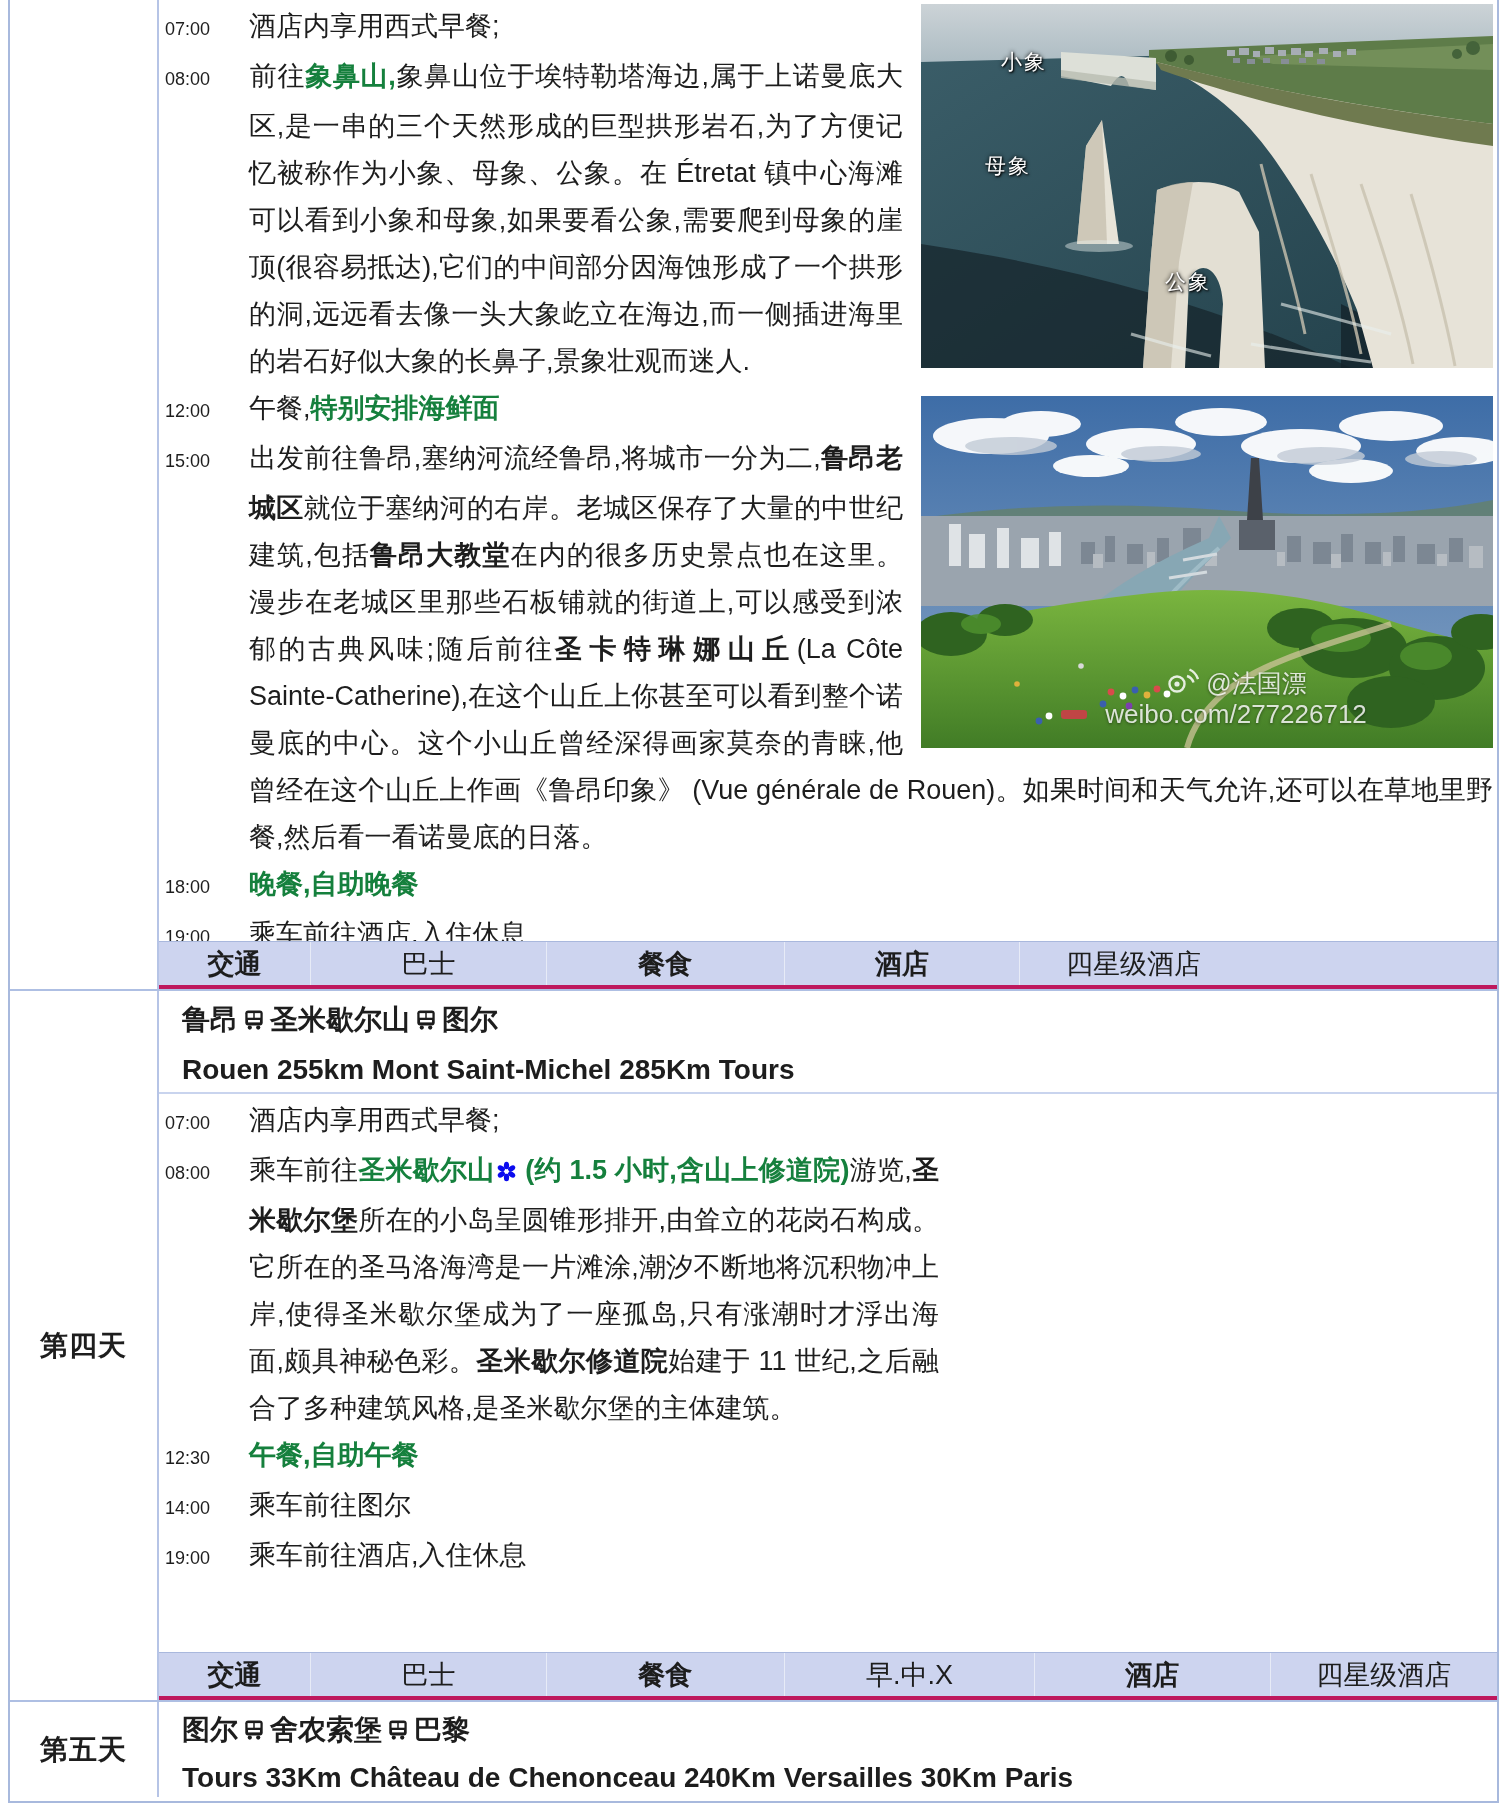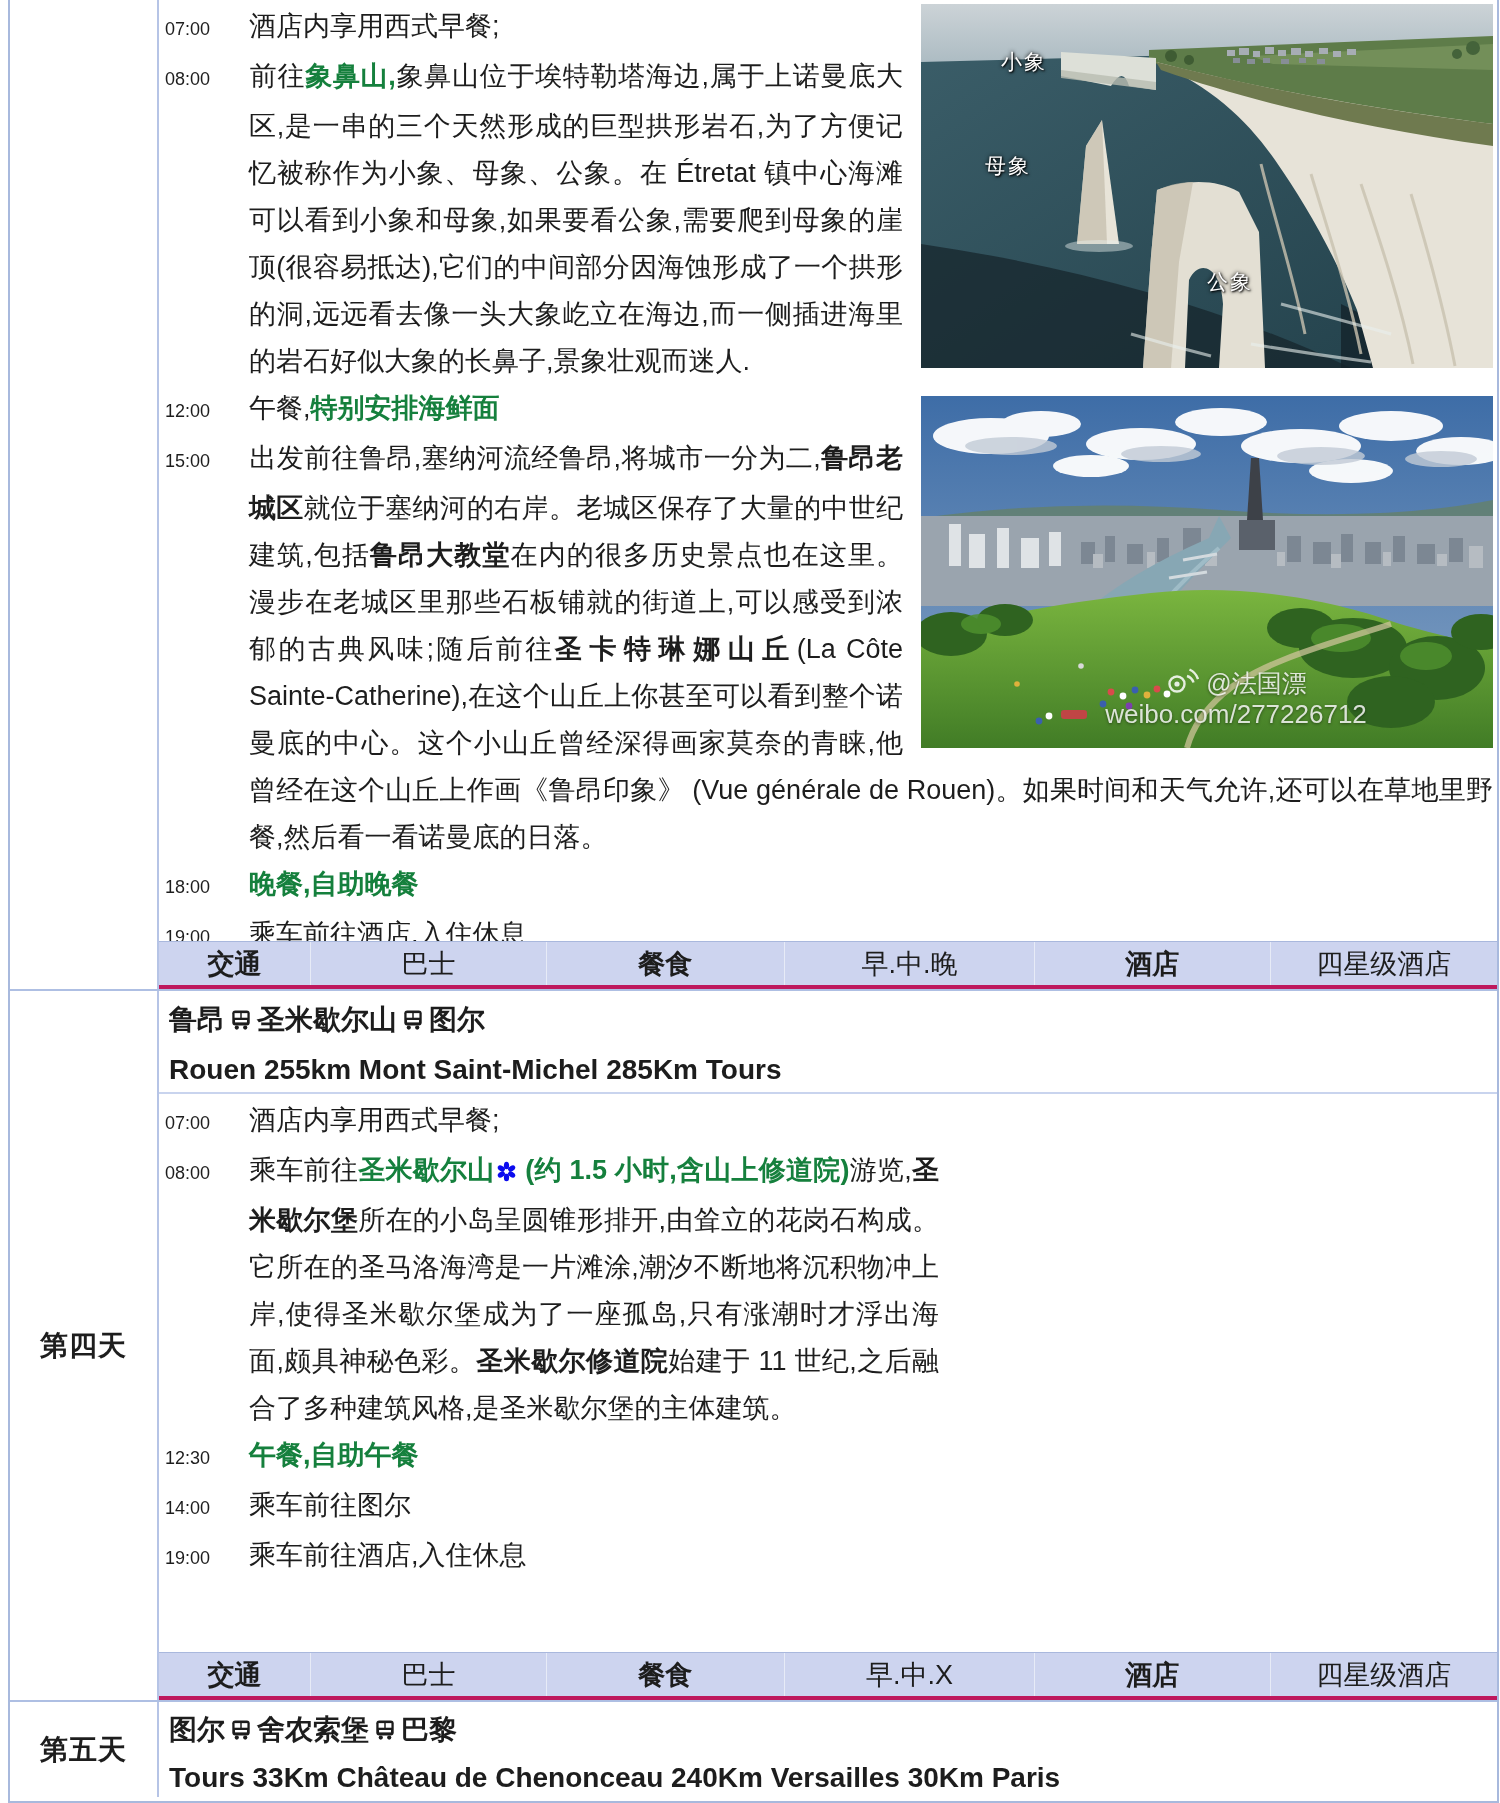--- a/index.html
+++ b/index.html
@@ -55,40 +55,40 @@
   .info-cell {
     display:flex; align-items:center; justify-content:center;
     border-left:1.5px solid #e7ebf7; height:100%;
   }
   .info-cell:first-child { border-left:none; }
   .ic-1 { flex:0 0 11.3%; } .ic-2 { flex:0 0 17.6%; } .ic-3 { flex:0 0 17.8%; }
   .ic-4 { flex:0 0 18.7%; } .ic-5 { flex:0 0 17.6%; } .ic-6 { flex:0 0 17%; }
   .info-cell.lbl { font-weight:700; }
 
   
-  .route-head { padding:5px 0 0 10px; }
+  .route-head { padding:5px 0 0 23px; }
   .rh-border { height:103px; border-bottom:2px solid #c9d4ee; }
   .route-cn { font-size:28px; font-weight:700; line-height:48px; }
   .route-en { font-size:28px; font-weight:700; line-height:48px; }
   .row-d5 .route-cn, .row-d5 .route-en { line-height:46px; }
   .bus-ico { display:inline-block; margin:0 5px; vertical-align:-2px; }
 
   
   .photos { float:right; width:572px; margin:1px 0 8px 18px; }
   .photo { position:relative; width:572px; overflow:hidden; }
   .photo svg.scene { display:block; width:100%; height:100%; }
   .p1 { height:364px; margin-bottom:28px; }
   .p2 { height:352px; }
   .plabel {
     position:absolute; color:#ffffff; font-size:21px; letter-spacing:2px;
     text-shadow:0 0 4px #000, 1px 1px 2px #000;
   }
   .pl-baby   { left:80px;  top:44px; }
   .pl-mother { left:64px;  top:148px; }
-  .pl-bull   { left:244px; top:264px;margin-left:42px; }
+  .pl-bull   { left:244px; top:264px; }
   .wm {
     position:absolute; left:160px; top:270px; width:310px; text-align:center;
     color:rgba(255,255,255,0.82); text-shadow:0 1px 3px rgba(0,0,0,0.45);
   }
   .wm1 { display:flex; align-items:center; justify-content:center; gap:7px; font-size:25px; line-height:28px; }
   .wm2 { font-size:26px; line-height:30px; }
 
   .flower-ico { display:inline-block; vertical-align:-3px; margin:0 1px; }
 </style>
 </head>
@@ -300,21 +300,20 @@
           <div class="sched-p"><span class="time">12:00</span><span class="seg-n">午餐,</span><span class="seg-lb">特别安排海鲜面</span></div>
           <div class="sched-p"><span class="time">15:00</span><span class="seg-n">出发前往鲁昂,塞纳河流经鲁昂,将城市一分为二,</span><span class="seg-b">鲁昂老城区</span><span class="seg-n">就位于塞纳河的右岸。老城区保存了大量的中世纪建筑,包括</span><span class="seg-b">鲁昂大教堂</span><span class="seg-n">在内的很多历史景点也在这里。漫步在老城区里那些石板铺就的街道上,可以感受到浓郁的古典风味;随后前往</span><span class="seg-bs">圣卡特琳娜山丘</span><span class="seg-n">(La Côte Sainte-Catherine),在这个山丘上你甚至可以看到整个诺曼底的中心。这个小山丘曾经深得画家莫奈的青睐,他曾经在这个山丘上作画《鲁昂印象》 (Vue générale de Rouen)。如果时间和天气允许,还可以在草地里野餐,然后看一看诺曼底的日落。</span></div>
           <div class="sched-p"><span class="time">18:00</span><span class="seg-lb">晚餐,自助晚餐</span></div>
           <div class="sched-p"><span class="time">19:00</span><span class="seg-n">乘车前往酒店,入住休息</span></div>
         </div>
 
       <div class="info-bar">
         <div class="info-cell ic-1 lbl">交通</div>
         <div class="info-cell ic-2">巴士</div>
         <div class="info-cell ic-3 lbl">餐食</div>
-        <div class="info-cell ic-4">早.中.晚</div>
         <div class="info-cell ic-5 lbl">酒店</div>
         <div class="info-cell ic-6">四星级酒店</div>
       </div>
     </div>
   </section>
 
   <section class="row row-d4">
     <div class="day-col">
       <span class="day-label">第四天</span>
     </div>

